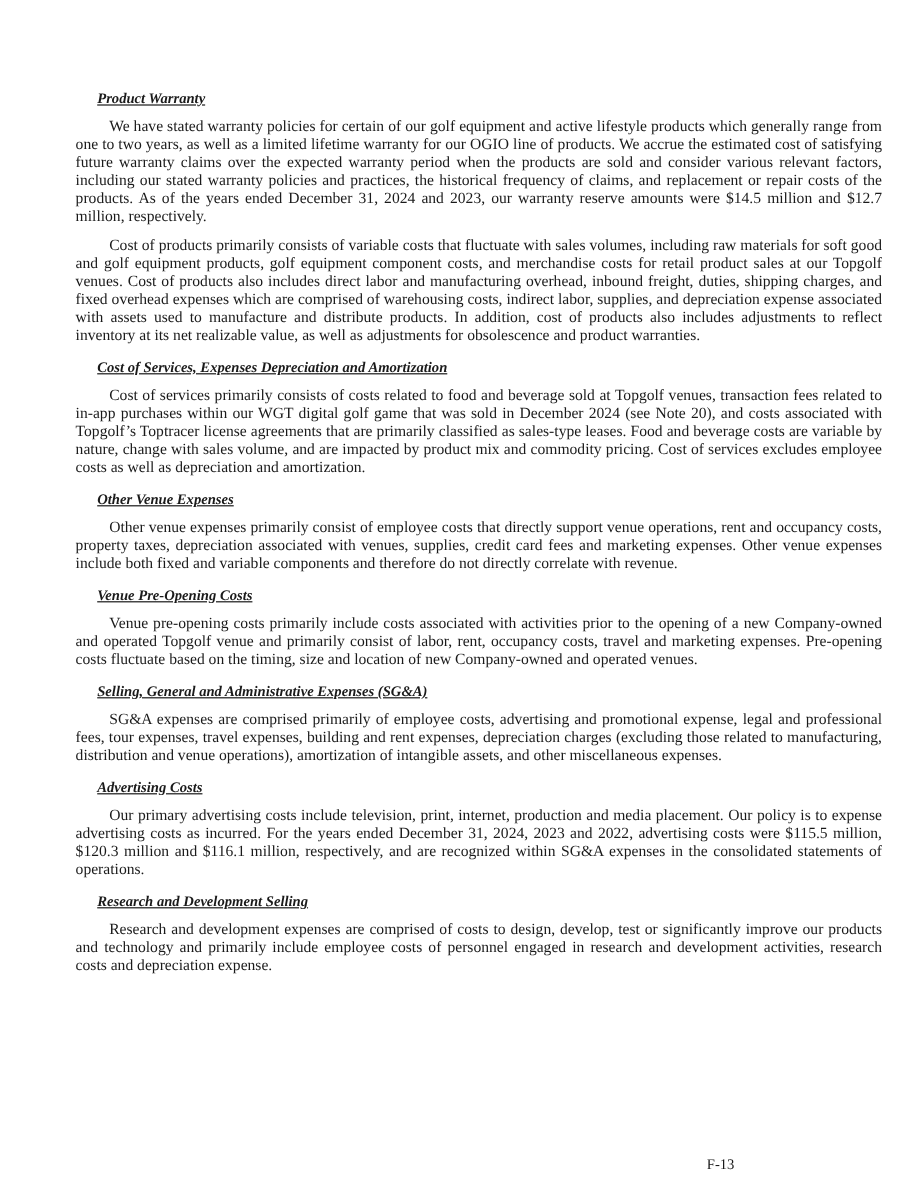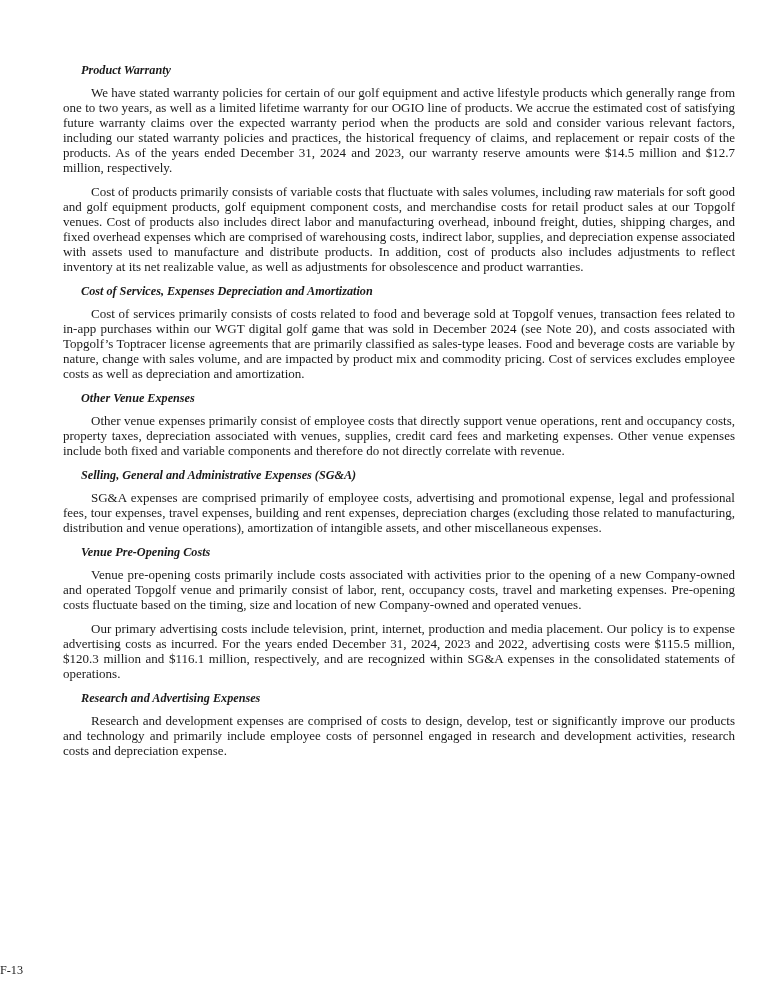--- a/index.html
+++ b/index.html
@@ -22,36 +22,37 @@
       width: 672px;
     }
     .section {
       margin: 0;
     }
     .heading {
       font-weight: bold;
       font-style: italic;
       font-size: 12.2px;
       line-height: 17px;
-      margin: 0 0 6px 0;
+      margin: 12px 0 6px 0;
       padding-left: 18px;
+      text-decoration: underline;
     }
     .para {
       font-size: 13px;
       line-height: 15px;
       text-align: justify;
       text-indent: 28px;
       margin: 0 0 9px 0;
     }
     .footer {
       position: absolute;
       left: 0;
       width: 612px;
       top: 962px;
-      text-align: left;
+      text-align: right;
       font-size: 12.2px;
       line-height: 16px;
     }
   </style>
 </head>
 <body>
 
 <div class="page">
 
   <div class="section">
@@ -67,33 +68,34 @@
     <p class="heading">Cost of Services, Expenses Depreciation and Amortization</p>
     <p class="para">Cost of services primarily consists of costs related to food and beverage sold at Topgolf venues, transaction fees related to in-app purchases within our WGT digital golf game that was sold in December 2024 (see Note 20), and costs associated with Topgolf’s Toptracer license agreements that are primarily classified as sales-type leases. Food and beverage costs are variable by nature, change with sales volume, and are impacted by product mix and commodity pricing. Cost of services excludes employee costs as well as depreciation and amortization.</p>
   </div>
 
   <div class="section">
     <p class="heading">Other Venue Expenses</p>
     <p class="para">Other venue expenses primarily consist of employee costs that directly support venue operations, rent and occupancy costs, property taxes, depreciation associated with venues, supplies, credit card fees and marketing expenses. Other venue expenses include both fixed and variable components and therefore do not directly correlate with revenue.</p>
   </div>
 
   <div class="section">
+    <p class="heading">Venue Pre-Opening Costs</p>
+    <p class="para">Venue pre-opening costs primarily include costs associated with activities prior to the opening of a new Company-owned and operated Topgolf venue and primarily consist of labor, rent, occupancy costs, travel and marketing expenses. Pre-opening costs fluctuate based on the timing, size and location of new Company-owned and operated venues.</p>
+  </div>
+
+  <div class="section">
     <p class="heading">Selling, General and Administrative Expenses (SG&amp;A)</p>
     <p class="para">SG&amp;A expenses are comprised primarily of employee costs, advertising and promotional expense, legal and professional fees, tour expenses, travel expenses, building and rent expenses, depreciation charges (excluding those related to manufacturing, distribution and venue operations), amortization of intangible assets, and other miscellaneous expenses.</p>
   </div>
 
   <div class="section">
-    <p class="heading">Venue Pre-Opening Costs</p>
-    <p class="para">Venue pre-opening costs primarily include costs associated with activities prior to the opening of a new Company-owned and operated Topgolf venue and primarily consist of labor, rent, occupancy costs, travel and marketing expenses. Pre-opening costs fluctuate based on the timing, size and location of new Company-owned and operated venues.</p>
-  </div>
-
-  <div class="section">
+    <p class="heading">Advertising Costs</p>
     <p class="para">Our primary advertising costs include television, print, internet, production and media placement. Our policy is to expense advertising costs as incurred. For the years ended December 31, 2024, 2023 and 2022, advertising costs were $115.5 million, $120.3 million and $116.1 million, respectively, and are recognized within SG&amp;A expenses in the consolidated statements of operations.</p>
   </div>
 
   <div class="section">
-    <p class="heading">Research and Advertising Expenses</p>
+    <p class="heading">Research and Development Selling</p>
     <p class="para">Research and development expenses are comprised of costs to design, develop, test or significantly improve our products and technology and primarily include employee costs of personnel engaged in research and development activities, research costs and depreciation expense.</p>
   </div>
 
 </div>
 
 <div class="footer">F-13</div>
 
 </body></html>

